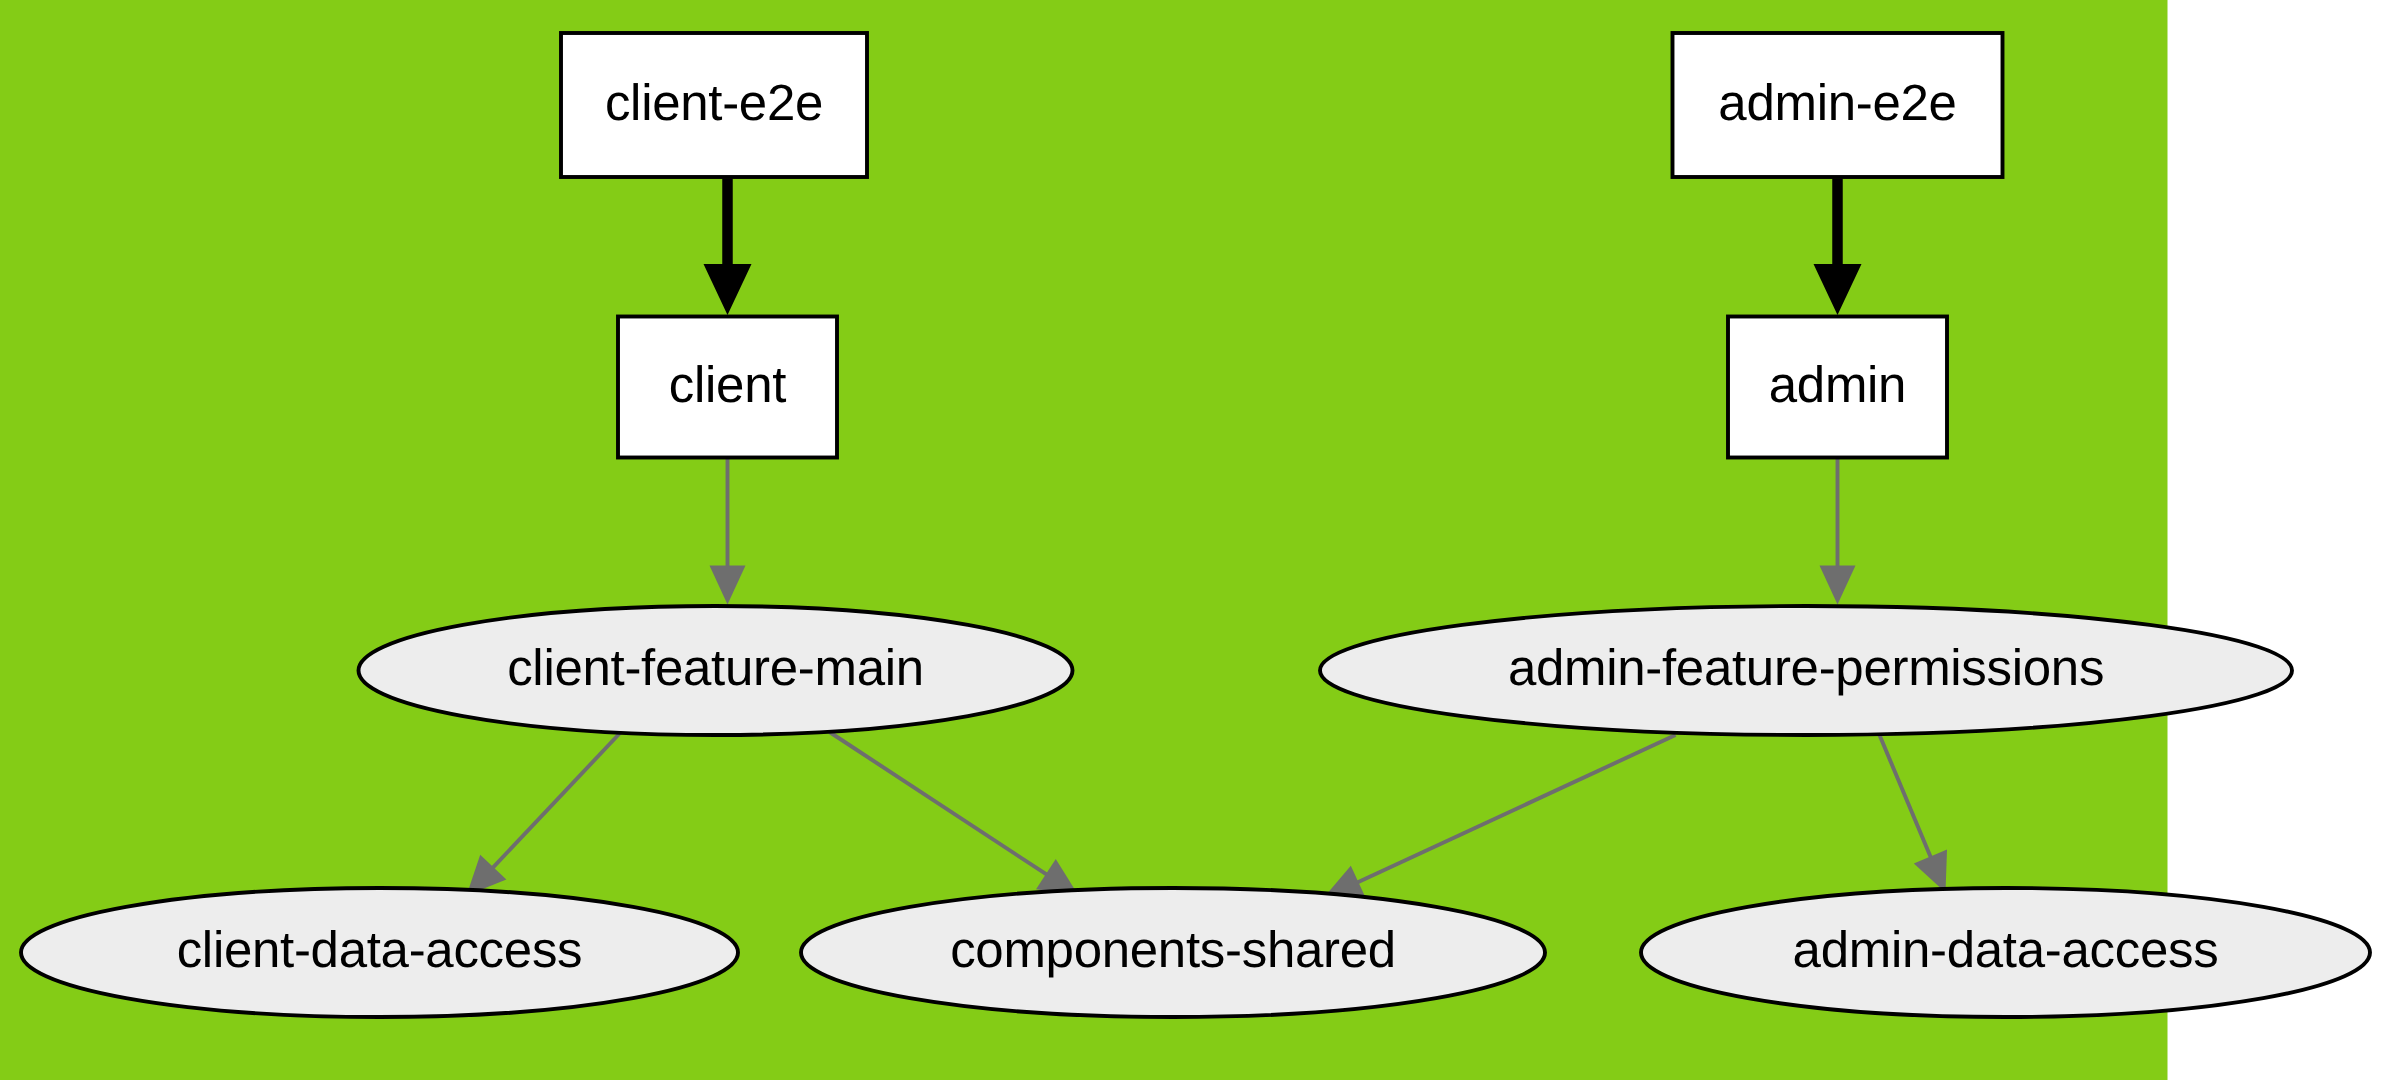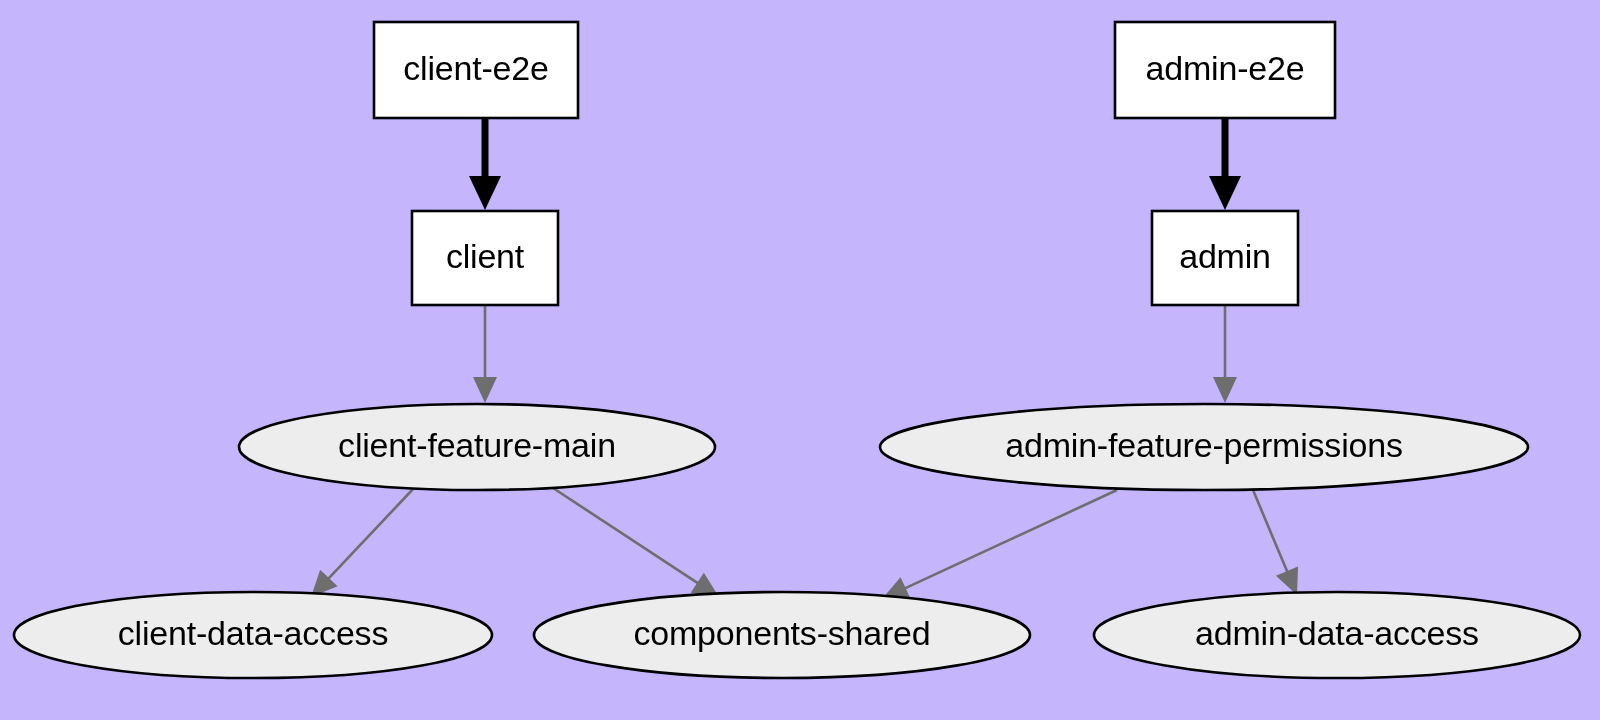--- a/index.html
+++ b/index.html
@@ -8,23 +8,23 @@
     background: #ffffff;
   }
   body {
     width: 1600px;
     height: 720px;
     overflow: hidden;
     font-family: "Liberation Sans", sans-serif;
   }
   #graph-root {
     position: relative;
-    width: 1600px;
+    width: 1445px;
     height: 720px;
-    background: #c4b5fd;
+    background: #84cc16;
   }
   svg#graph-svg {
     display: block;
     width: 1600px;
     height: 720px;
   }
   .node-box {
     fill: #ffffff;
     stroke: #000000;
     stroke-width: 2.6;

